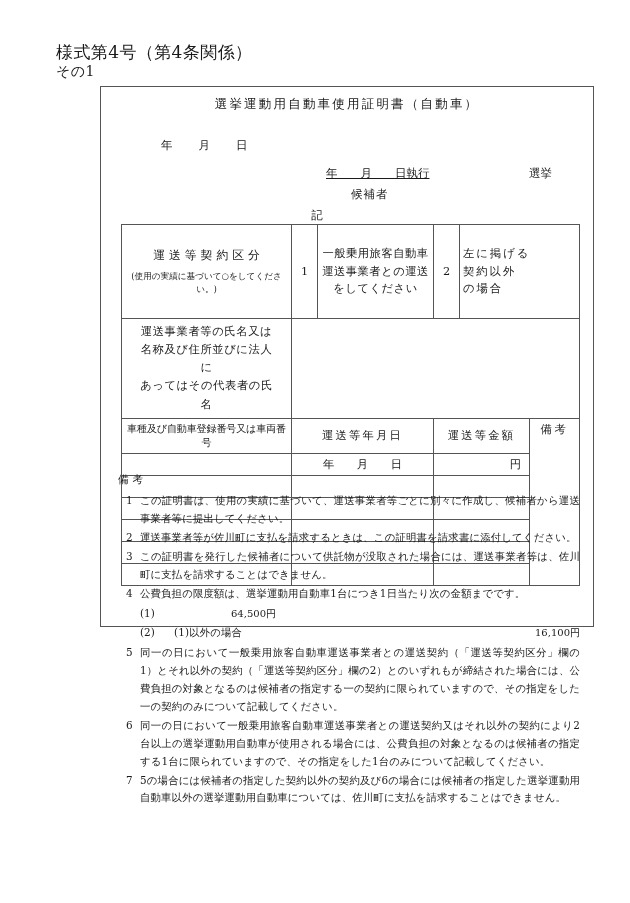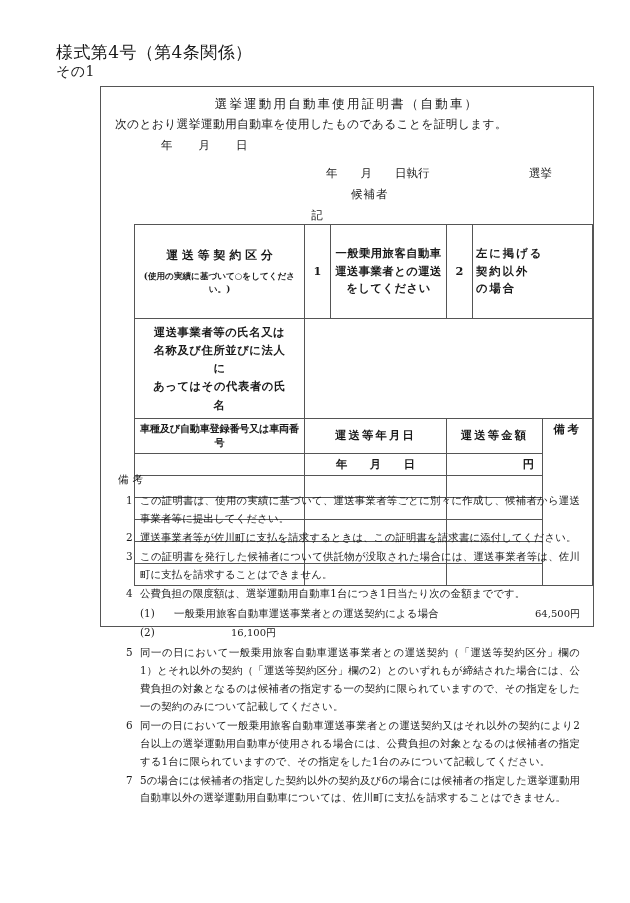--- a/index.html
+++ b/index.html
@@ -80,21 +80,21 @@
   .date-line-1 span { letter-spacing: 0; }
   .gap-m { display: inline-block; width: 26px; }
 
   .exec-line {
     position: absolute;
     left: 0; right: 0;
     top: 79px;
     font-size: 11.5px;
     white-space: nowrap;
   }
-  .exec-line .exec-date { position: absolute; left: 225px; }
+  .exec-line .exec-date { position: absolute; left: 225px; text-decoration: underline; }
   .exec-line .exec-elect { position: absolute; left: 428px; }
 
   .cand-line {
     position: absolute;
     left: 0; right: 0;
     top: 100px;
     font-size: 11.5px;
     white-space: nowrap;
   }
   .cand-line .cand { position: absolute; left: 250px; letter-spacing: 1px;}
@@ -105,26 +105,25 @@
     top: 121px;
     font-size: 11.5px;
     text-align: center;
     white-space: nowrap;
   }
   .ki-line .ki { position-relative: ; margin-left: -60px; display:inline-block;}
 
   
   .main-table {
     position: absolute;
-    left: 33px;
+    left: 20px;
     top: 137px;
     width: 458px;
     border-collapse: collapse;
     table-layout: fixed;
-    font-weight: bold;
   }
   .main-table td {
     border: 1px solid #555;
     padding: 0;
     vertical-align: middle;
     font-size: 11.3px;
   }
 
   
   .cell-kubun {
@@ -248,21 +247,20 @@
 <body>
 
 <div class="page">
 
   <div class="form-no">様式第4号（第4条関係）</div>
   <div class="form-sub">その1</div>
 
   <div class="outer-box">
 
     <div class="doc-title">選挙運動用自動車使用証明書（自動車）</div>
-    <div class="doc-lead">次のとおり選挙運動用自動車を使用したものであることを証明します。</div>
 
     <div class="date-line-1">
       <span>年</span><i class="gap-m"></i><span>月</span><i class="gap-m"></i><span>日</span>
     </div>
 
     <div class="exec-line">
       <span class="exec-date">年　　月　　日執行</span>
       <span class="exec-elect">選挙</span>
     </div>
 
@@ -371,26 +369,26 @@
         <div class="note-body">この証明書を発行した候補者について供託物が没取された場合には、運送事業者等は、佐川町に支払を請求することはできません。</div>
       </div>
 
       <div class="note-item">
         <div class="note-num">4</div>
         <div class="note-body">公費負担の限度額は、選挙運動用自動車1台につき1日当たり次の金額までです。</div>
       </div>
 
       <div class="sub-item">
         <div class="sub-label">(1)</div>
-        <div class="sub-text">一般乗用旅客自動車運送事業者との運送契約による場合</div>
         <div class="sub-amount">64,500円</div>
       </div>
 
       <div class="sub-item">
         <div class="sub-label">(2)</div>
+        <div class="sub-text">(1)以外の場合</div>
         <div class="sub-amount">16,100円</div>
       </div>
 
       <div class="note-item">
         <div class="note-num">5</div>
         <div class="note-body">同一の日において一般乗用旅客自動車運送事業者との運送契約（「運送等契約区分」欄の1）とそれ以外の契約（「運送等契約区分」欄の2）とのいずれもが締結された場合には、公費負担の対象となるのは候補者の指定する一の契約に限られていますので、その指定をした一の契約のみについて記載してください。</div>
       </div>
 
       <div class="note-item">
         <div class="note-num">6</div>

